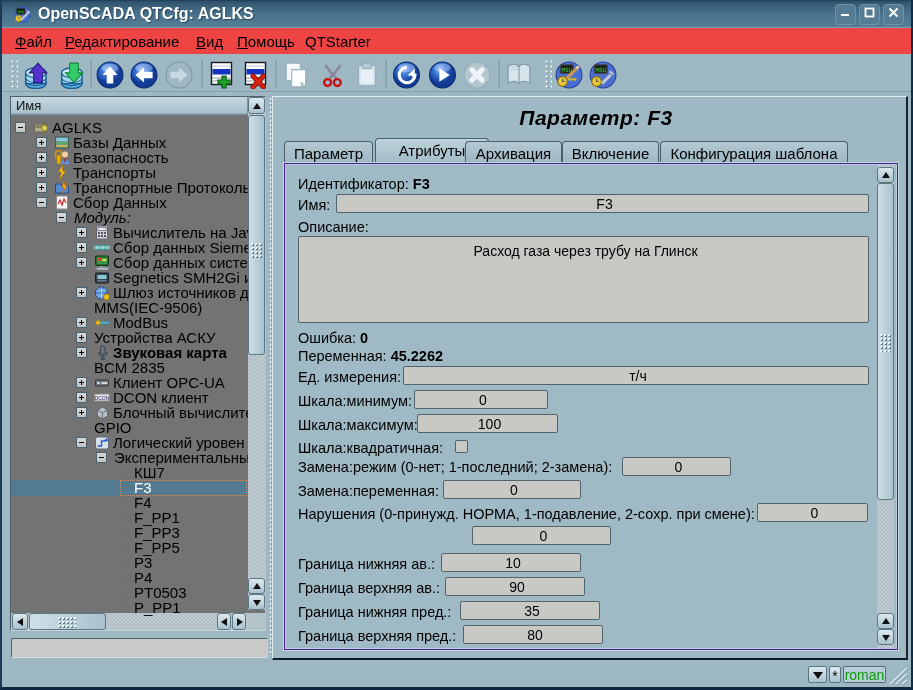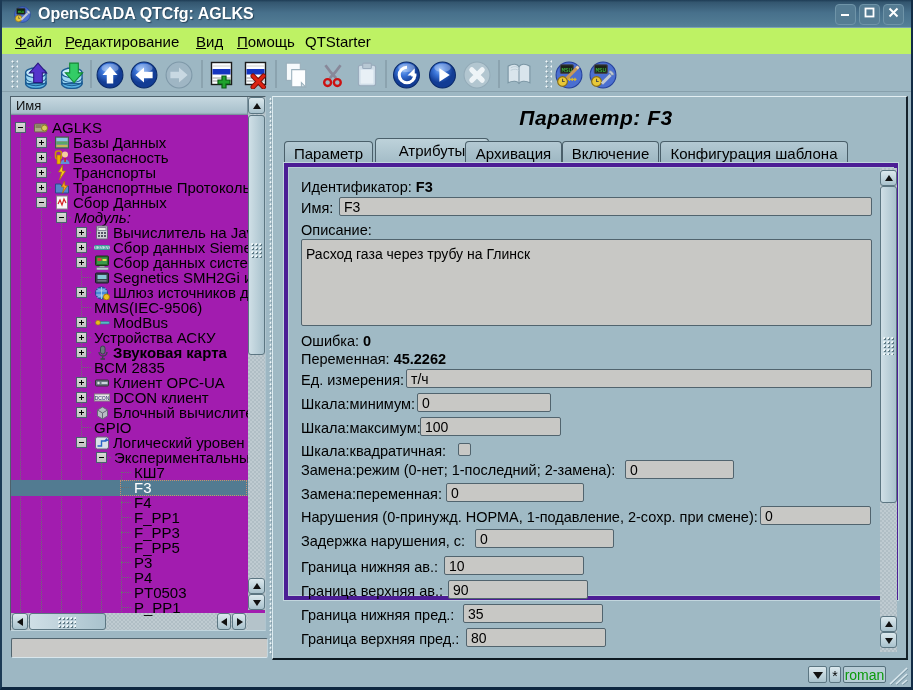--- a/index.html
+++ b/index.html
@@ -4,31 +4,31 @@
 html,body{width:913px;height:690px;overflow:hidden;}
 body{font-family:"Liberation Sans",sans-serif;position:relative;background:#9db7c3;}
 .a{position:absolute;}
 .win{position:absolute;left:0;top:0;width:913px;height:690px;background:#9db7c3;
  border-left:2px solid #1c3a55;border-right:2px solid #122c45;border-bottom:3px solid #0e2740;}
 .titlebar{position:absolute;left:0;top:0;width:909px;height:28px;
  background:linear-gradient(to bottom,#1e3c55 0,#33566f 8%,#47708b 45%,#507a93 80%,#568098 96%,#9cbecd 100%);}
 .tb-title{position:absolute;left:36px;top:5px;color:#fff;font-size:16px;font-weight:bold;text-shadow:1px 1px 1px rgba(10,30,50,.55);}
 .wbtn{position:absolute;top:4px;width:21px;height:21px;border-radius:4px;background:#557c93;
  border:1px solid #6f94a8;color:#fff;text-align:center;line-height:19px;font-size:12px;font-weight:bold;}
-.menubar{position:absolute;left:0;top:28px;width:909px;height:26px;background:#bef264;}
+.menubar{position:absolute;left:0;top:28px;width:909px;height:26px;background:#ef4444;}
 .menuitem{position:absolute;top:5px;font-size:15px;color:#000;}
 .menuitem u{text-decoration:underline;}
 .toolbar{position:absolute;left:0;top:54px;width:909px;height:38px;background:#9db7c3;border-bottom:1px solid #87a0ac;}
 .tsep{position:absolute;top:6px;width:2px;height:28px;background:#8ba3af;}
 .ticon{position:absolute;top:7px;width:28px;height:28px;}
 .thandle{position:absolute;top:6px;width:7px;height:28px;
  background-image:radial-gradient(circle 1.2px at 1.5px 1.5px,#f2f8fa 70%,rgba(0,0,0,0) 100%),radial-gradient(circle 1.2px at 1.5px 1.5px,#7e99a6 70%,rgba(0,0,0,0) 100%);
  background-size:5px 5px,5px 5px;background-position:0 0,1px 1px;}
 
-.treeframe{position:absolute;left:8px;top:96px;width:256px;height:535px;background:#a21caf;
+.treeframe{position:absolute;left:8px;top:96px;width:256px;height:535px;background:#737373;
  border:1px solid #4e616c;border-bottom-color:#c2d6de;border-right-color:#b0c5cf;}
 .treehead{position:absolute;left:0;top:0;width:237px;height:18px;
  background:linear-gradient(to bottom,#c6d8e0,#a9c1cc 90%,#93aab6 100%);border-bottom:1px solid #7b929e;
  border-right:1px solid #7b929e;font-size:13px;color:#111;padding:1px 0 0 5px;}
 .sbtn{position:absolute;background:linear-gradient(to bottom,#dce9ee,#a9c2cd);border:1px solid #5c7682;border-radius:3px;}
 .sthumb{position:absolute;background:linear-gradient(to right,#cfdfe6,#a9c2cd);border:1px solid #5c7682;border-radius:3px;}
 .sgroove{position:absolute;background:repeating-conic-gradient(#bfcbd1 0 25%,#b0bec5 0 50%) 0 0/4px 4px;}
 .arrow{width:0;height:0;position:absolute;}
 
 .trow{position:absolute;font-size:15px;line-height:15px;color:#000;white-space:nowrap;}
@@ -40,21 +40,21 @@
 .ticn{position:absolute;width:16px;height:15px;}
 .sel{position:absolute;left:0px;width:237px;height:16px;background:#527b91;}
 
 .rpanel{position:absolute;left:270px;top:96px;width:636px;height:564px;background:#9fb9c4;
  border-top:1px solid #e2eef2;border-left:1px solid #dcebf0;border-right:2px solid #15222b;border-bottom:2px solid #0d1a22;}
 .rtitle{position:absolute;left:8px;top:9px;width:630px;text-align:center;font-size:21px;letter-spacing:0.5px;font-weight:bold;font-style:italic;color:#000;}
 .tab{position:absolute;font-size:15px;color:#000;text-align:center;
  background:linear-gradient(to bottom,#b3c9d3,#9db7c2);border:1px solid #4a5f6a;border-bottom:none;
  border-radius:4px 4px 0 0;padding-top:3px;}
 .tabactive{background:linear-gradient(to bottom,#bdd2da,#a3bcc7);}
-.pane{position:absolute;left:11px;top:66px;width:614px;height:437px;background:#a0bac5;border:4px solid #4c1d95;outline:1px solid #c2d6de;box-shadow:inset 1px 1px 0 #b9cdd6,inset -1px -1px 0 #b9cdd6;}
+.pane{position:absolute;left:11px;top:66px;width:614px;height:487px;background:#a0bac5;border:1px solid #4c1d95;outline:1px solid #c2d6de;box-shadow:inset 1px 1px 0 #b9cdd6,inset -1px -1px 0 #b9cdd6;text-align:center;}
 .flabel{position:absolute;font-size:14.5px;color:#000;white-space:nowrap;}
 .finput{position:absolute;height:19px;background:#c8c8c5;border:1px solid #51646e;border-radius:2px;
  font-size:14px;color:#000;padding:1px 0 0 4px;font-family:"Liberation Sans",sans-serif;white-space:nowrap;overflow:hidden;}
 .statusbar{position:absolute;left:0;top:661px;width:909px;height:26px;background:#9db7c3;}
 </style></head><body>
 <div class="win">
 
 <div class="titlebar">
  <svg class="a" style="left:12px;top:6px" width="17" height="17" viewBox="0 0 26 26">
   <circle cx="13" cy="13" r="12" fill="#4b6fd0" stroke="#24409c"></circle>
@@ -503,21 +503,20 @@
         <div class="flabel" style="left:13px;top:253px">Шкала:максимум:</div>
         <div class="finput" style="left:132px;top:250px;width:141px">100</div>
         <div class="flabel" style="left:13px;top:276px">Шкала:квадратичная:</div>
         <div class="a" style="left:170px;top:276px;width:13px;height:13px;background:#c8c8c5;border:1px solid #51646e;border-radius:2px"></div>
         <div class="flabel" style="left:13px;top:295px">Замена:режим (0-нет; 1-последний; 2-замена):</div>
         <div class="finput" style="left:337px;top:293px;width:109px">0</div>
         <div class="flabel" style="left:13px;top:319px">Замена:переменная:</div>
         <div class="finput" style="left:158px;top:316px;width:138px">0</div>
         <div class="flabel" style="left:13px;top:342px">Нарушения (0-принужд. НОРМА, 1-подавление, 2-сохр. при смене):</div>
         <div class="finput" style="left:472px;top:339px;width:111px">0</div>
-        <div class="flabel" style="left:13px;top:366px">Задержка нарушения, с:</div>
         <div class="finput" style="left:187px;top:362px;width:139px">0</div>
         <div class="flabel" style="left:13px;top:392px">Граница нижняя ав.:</div>
         <div class="finput" style="left:156px;top:389px;width:140px">10</div>
         <div class="flabel" style="left:13px;top:416px">Граница верхняя ав.:</div>
         <div class="finput" style="left:160px;top:413px;width:140px">90</div>
         <div class="flabel" style="left:13px;top:440px">Граница нижняя пред.:</div>
         <div class="finput" style="left:175px;top:437px;width:140px">35</div>
         <div class="flabel" style="left:13px;top:464px">Граница верхняя пред.:</div>
         <div class="finput" style="left:178px;top:461px;width:140px">80</div>
         <div class="sgroove" style="left:592px;top:1px;width:17px;height:484px"></div>

